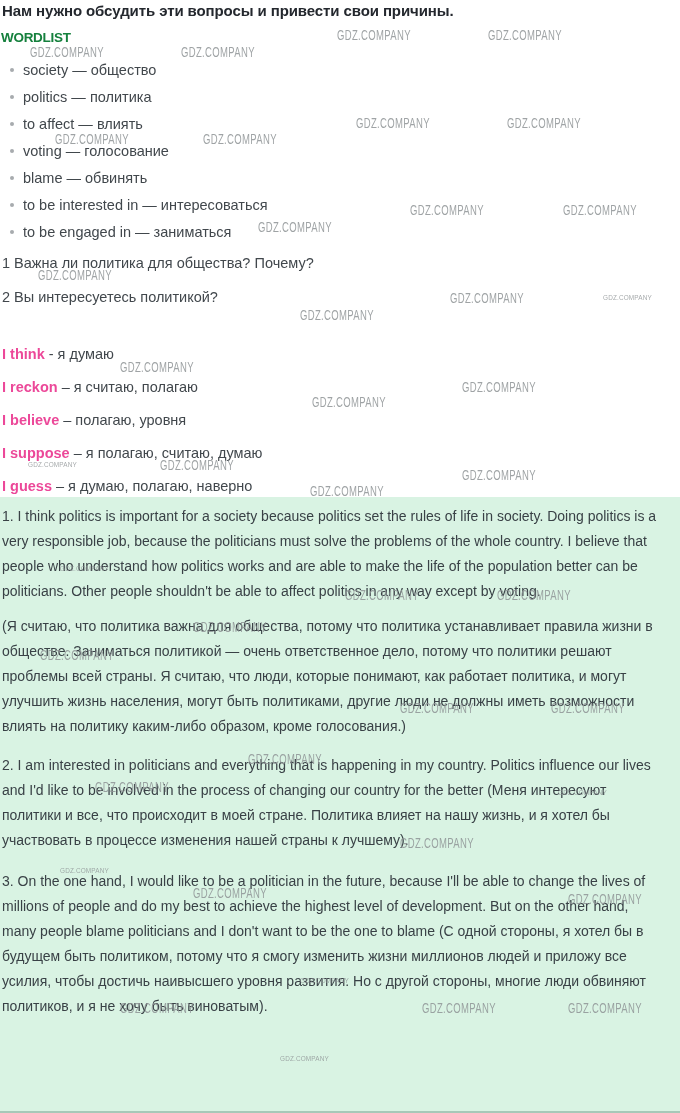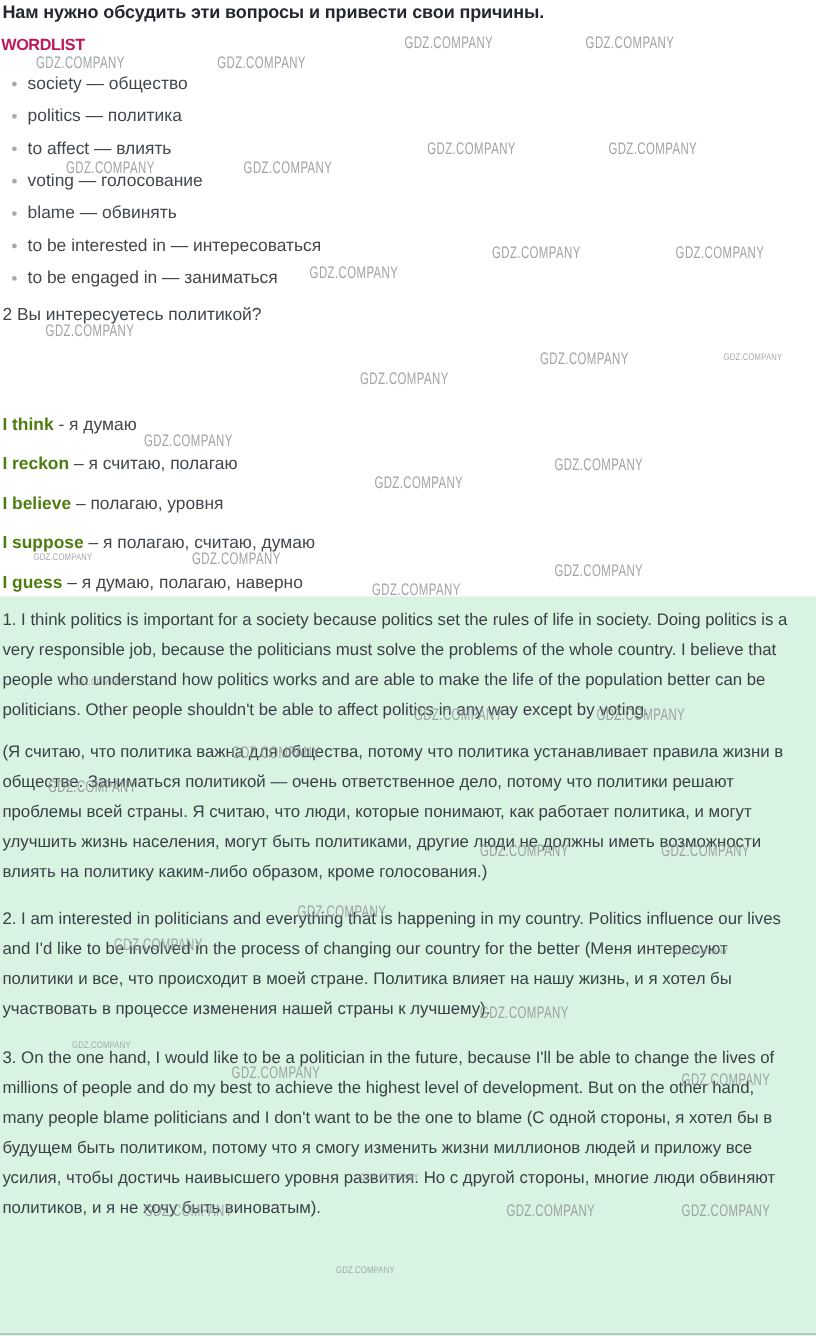--- a/index.html
+++ b/index.html
@@ -12,39 +12,39 @@
     color:#3f464b;
     text-decoration:underline;
   }
   
   .title{
     position:absolute;top:2px;left:2px;right:4px;margin:0;
     font-size:15px;font-weight:700;color:#24282e;letter-spacing:-.1px;
   }
   .wordlist-label{
     position:absolute;top:30px;left:1px;margin:0;
-    font-size:13.5px;font-weight:700;color:#be185d;letter-spacing:-.3px;
+    font-size:13.5px;font-weight:700;color:#15803d;letter-spacing:-.3px;
   }
   .wordlist{
     position:absolute;top:56px;left:8px;margin:0;padding:0;list-style:none;
   }
   .wordlist li{
     height:27px;display:flex;align-items:center;
     font-size:14.5px;color:#41474c;
   }
   .wordlist .dot{
     width:4px;height:4px;border-radius:50%;
     background:#a7abae;margin:0 9px 0 2px;flex:0 0 auto;
   }
   .questions{position:absolute;top:250px;left:2px;}
   .questions .q{font-size:14.5px;color:#41474c;line-height:26px;}
   .questions .q:first-child{margin-bottom:8px;}
   .phrases{position:absolute;top:338px;left:2px;}
   .phrases .phrase{font-size:14.5px;line-height:33px;color:#41474c;}
-  .phrases .term{font-weight:700;color:#4d7c0f;}
+  .phrases .term{font-weight:700;color:#ec4899;}
   
   .answers{
     position:absolute;top:497px;left:0;right:0;bottom:0;
     background:#d9f3e3;
     padding:7px 4px 0 2px;
     box-sizing:border-box;
   }
   .answers p{
     margin:0 16px 10px 0;
     font-size:14px;line-height:25px;color:#394146;
@@ -106,20 +106,21 @@
         <span class="dot"></span>
         <span class="wl-text">to be interested in — интересоваться</span>
       </li>
       <li>
         <span class="dot"></span>
         <span class="wl-text">to be engaged in — заниматься</span>
       </li>
     </ul>
 
   <div class="questions" id="questions">
+      <div class="q">1 Важна ли политика для общества? Почему?</div>
       <div class="q">2 Вы интересуетесь политикой?</div>
     </div>
 
   <div class="phrases" id="phrases">
       <div class="phrase"><span class="term">I think</span><span class="rest"> - я думаю</span></div>
       <div class="phrase"><span class="term">I reckon</span><span class="rest"> – я считаю, полагаю</span></div>
       <div class="phrase"><span class="term">I believe</span><span class="rest"> – полагаю, уровня</span></div>
       <div class="phrase"><span class="term">I suppose</span><span class="rest"> – я полагаю, считаю, думаю</span></div>
       <div class="phrase"><span class="term">I guess</span><span class="rest"> – я думаю, полагаю, наверно</span></div>
     </div>

